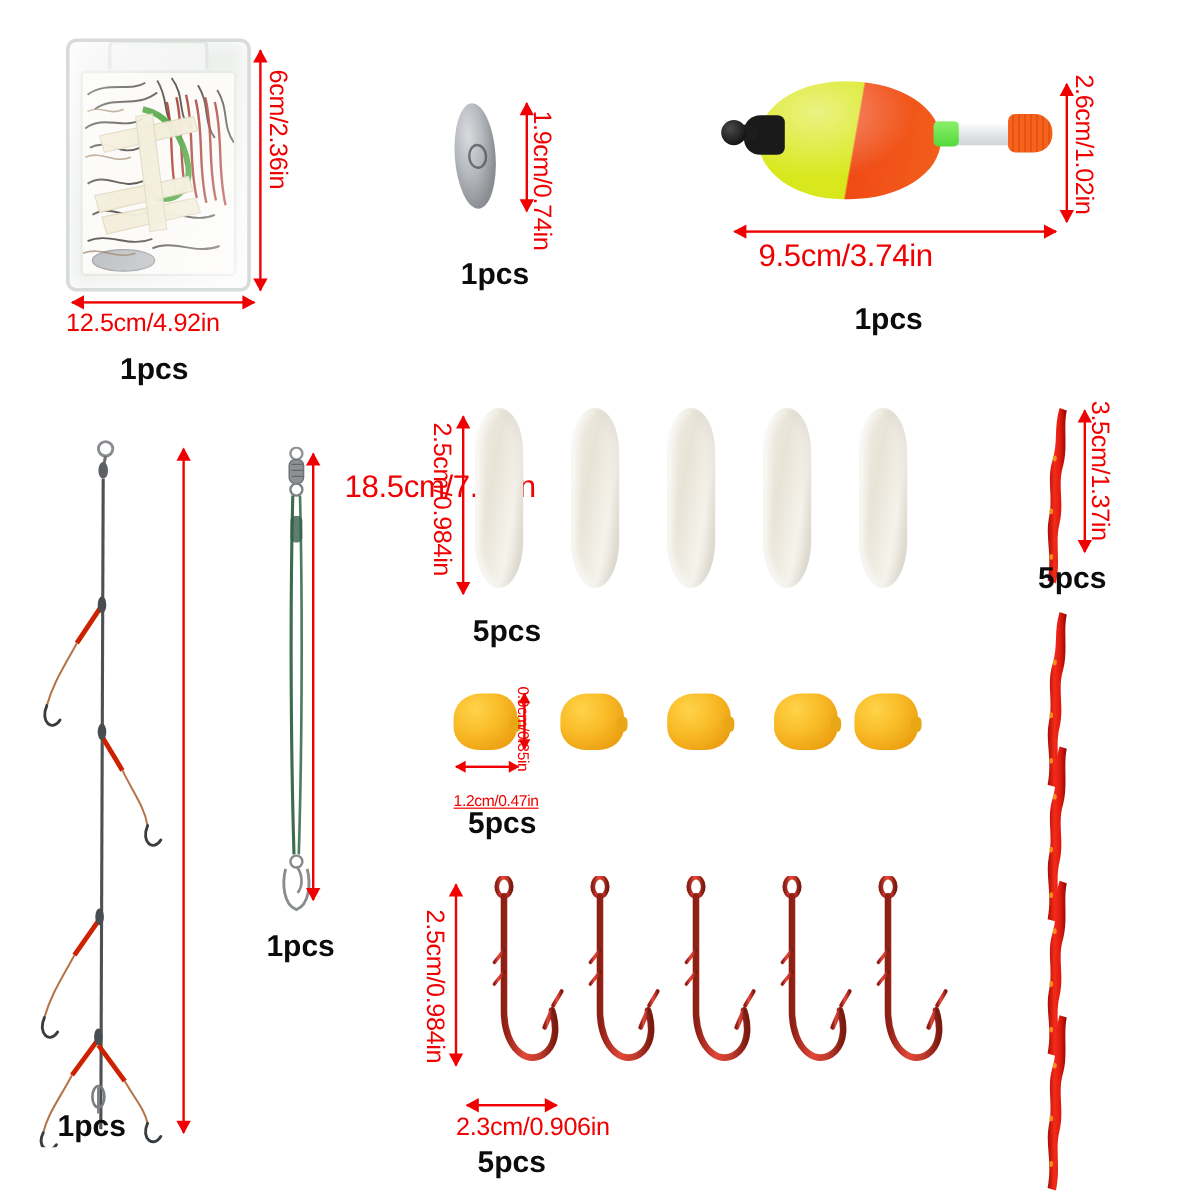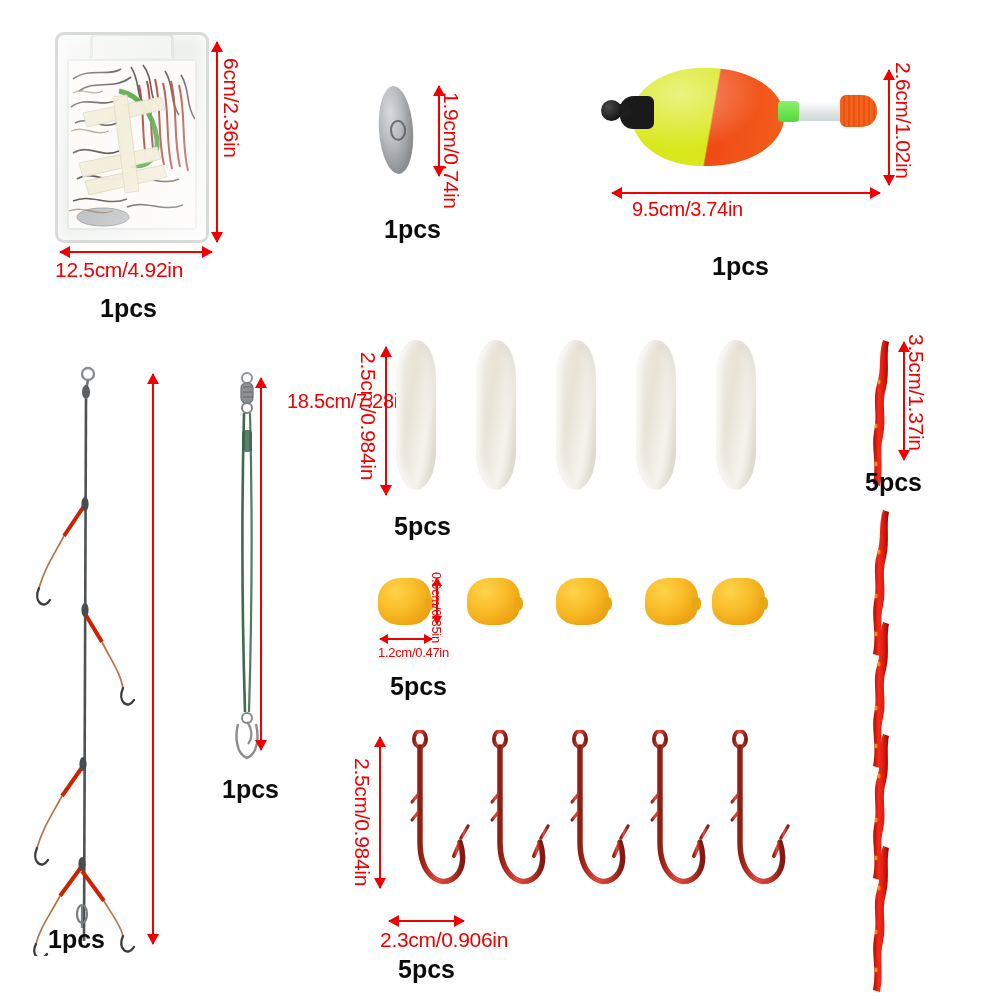--- a/index.html
+++ b/index.html
@@ -16,21 +16,21 @@
   
   .dim{
     position:absolute;
     color:#f00000;
     font-size:21px;
     font-family:"Liberation Sans", sans-serif;
     white-space:nowrap;
     letter-spacing:-0.3px;
   }
   .dim.small{font-size:13px;}
-  .dim.big{font-size:20px;}
+  .dim.big{font-size:26px;}
   .dim.vert{
     transform-origin:0 0;
     transform:rotate(90deg);
   }
   .pcs{
     position:absolute;
     color:#0c0c0c;
     font-weight:bold;
     font-size:25px;
     white-space:nowrap;
@@ -379,21 +379,21 @@
 
   <div class="arrow thin v" style="left:436px;top:578px;height:46px;">
     <span class="head s"></span>
       <span class="head e"></span>
   </div>
   <div class="dim small vert" style="left:444px;top:572px;">0.9cm/0.35in</div>
   <div class="arrow thin h" style="left:380px;top:638px;width:52px;">
     <span class="head s"></span>
       <span class="head e"></span>
   </div>
-  <div class="dim small" style="left:378px;top:645px;">1.2cm/0.47in</div>
+  <div class="dim small" style="left:378px;top:660px;text-decoration:underline;">1.2cm/0.47in</div>
   <div class="pcs" style="left:390px;top:672px;">5pcs</div>
 
   <div class="item" style="left:398px;top:730px;">
     <svg width="78" height="180" viewBox="0 0 78 180">
       <defs>
         <linearGradient id="hkg" x1="0" y1="0" x2="1" y2="0">
           <stop offset="0%" stop-color="#8e1f14"></stop>
           <stop offset="40%" stop-color="#e2473a"></stop>
           <stop offset="70%" stop-color="#c0392b"></stop>
           <stop offset="100%" stop-color="#7d1a10"></stop>

